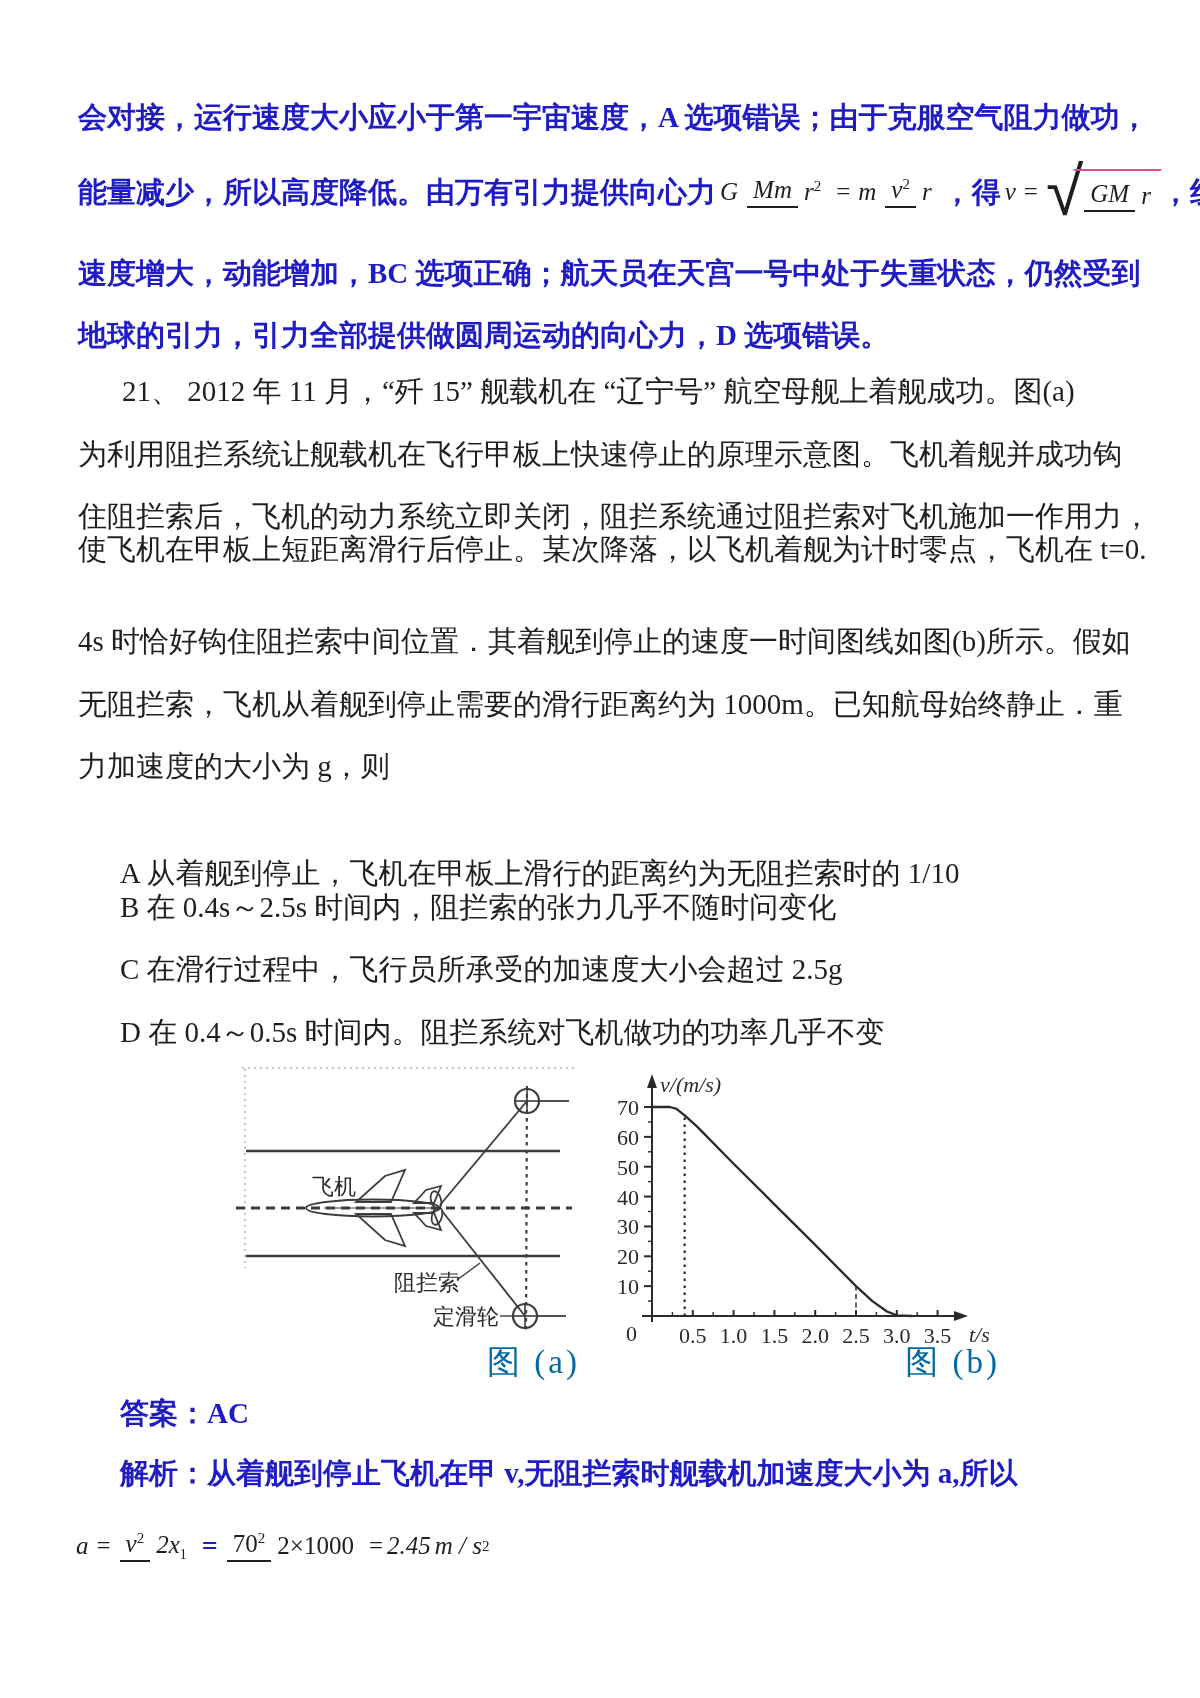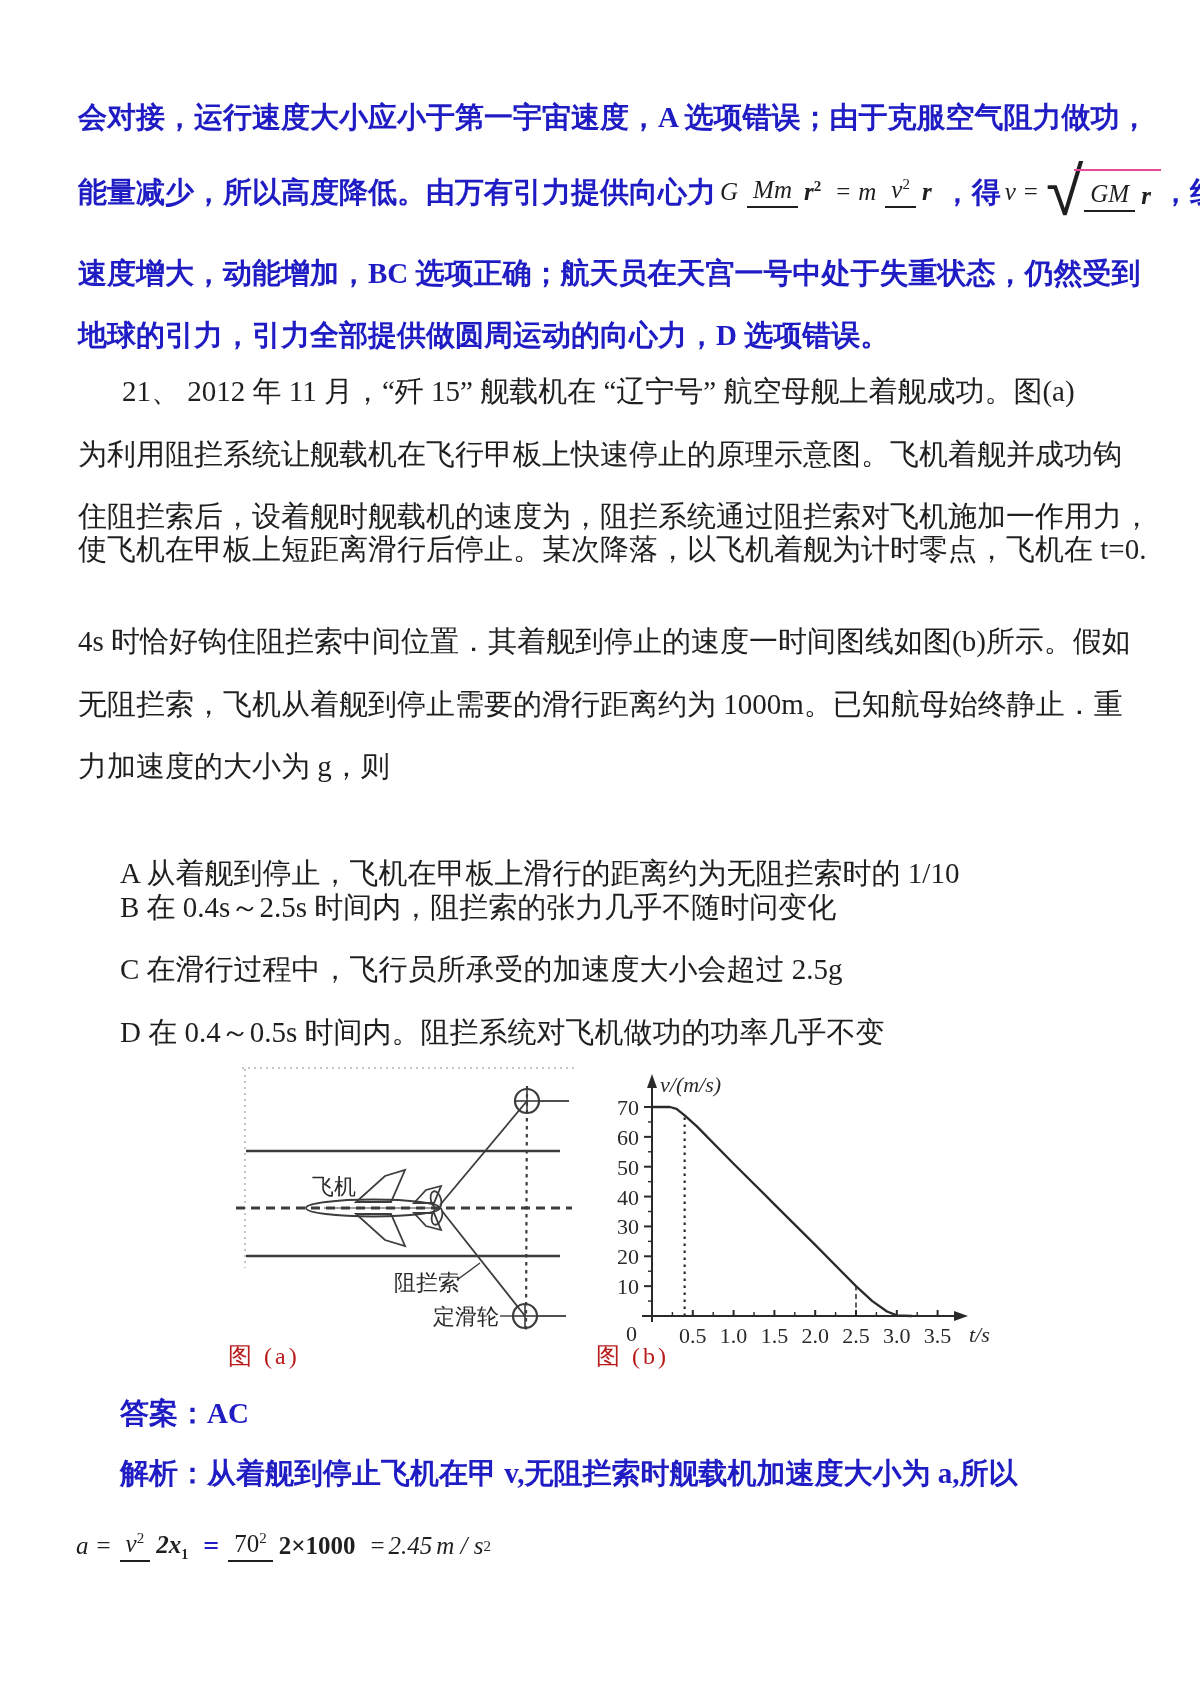--- a/index.html
+++ b/index.html
@@ -11,28 +11,28 @@
   .blue{color:#1f1cc4;font-weight:700;}
   .flexline{display:flex;align-items:center;text-align:center;}
   .indent{padding-left:44px;}
   .opt{left:120px;}
   .math{font-family:"Liberation Serif","DejaVu Serif",serif;font-weight:400;color:#1f1f1f;
         font-size:25px;display:inline-flex;align-items:center;white-space:nowrap;}
   .var{font-style:italic;}
   .mtok{margin:0 4px;}
   .frac{display:inline-flex;align-items:center;margin:0 5px;line-height:1.15;}
   .frac .num{border-bottom:2px solid #1f1f1f;padding:0 6px 1px;}
-  .frac .den{padding:1px 6px 0;font-weight:bold;}
+  .frac .den{padding:1px 6px 0;}
   .math sup{font-size:15px;line-height:1;vertical-align:super;}
   .math sub{font-size:14px;line-height:1;vertical-align:sub;}
   .sqrt{display:inline-flex;align-items:center;margin-left:4px;}
   .rad{font-style:normal;font-size:68px;line-height:0.95;font-family:"DejaVu Sans",sans-serif;
        font-weight:300;margin-right:-9px;}
   .radbody{border-top:2px solid #ec4899;padding:2px 4px 0 10px;}
-  .cap{position:absolute;font-size:24px;letter-spacing:3px;color:#b91c1c;text-align:left;}
+  .cap{position:absolute;font-size:33px;letter-spacing:3px;color:#0369a1;text-align:right;}
   svg{position:absolute;}
   svg text{font-family:"Liberation Serif","DejaVu Serif",serif;fill:#2a2a2a;}
   .figline{stroke:#3c3c3c;fill:none;}
   .dotb{stroke:#b5b5b5;stroke-width:1.6;stroke-dasharray:2 4;fill:none;}
 </style>
 </head>
 <body>
 
 <div class="line blue" style="top:96px">会对接，运行速度大小应小于第一宇宙速度，A 选项错误；由于克服空气阻力做功，</div>
 
@@ -66,21 +66,21 @@
     </span>
   </span>
   <span>，线</span>
 </div>
 
 <div class="line blue" style="top:252px">速度增大，动能增加，BC 选项正确；航天员在天宫一号中处于失重状态，仍然受到</div>
 <div class="line blue" style="top:314px">地球的引力，引力全部提供做圆周运动的向心力，D 选项错误。</div>
 
 <div class="line indent" style="top:370px">21、 2012 年 11 月，“歼 15” 舰载机在 “辽宁号” 航空母舰上着舰成功。图(a)</div>
 <div class="line" style="top:433px">为利用阻拦系统让舰载机在飞行甲板上快速停止的原理示意图。飞机着舰并成功钩</div>
-<div class="line" style="top:495px">住阻拦索后，设着舰时舰载机的速度为，阻拦系统通过阻拦索对飞机施加一作用力，</div>
+<div class="line" style="top:495px">住阻拦索后，飞机的动力系统立即关闭，阻拦系统通过阻拦索对飞机施加一作用力，</div>
 <div class="line" style="top:528px">使飞机在甲板上短距离滑行后停止。某次降落，以飞机着舰为计时零点，飞机在 t=0.</div>
 <div class="line" style="top:620px">4s 时恰好钩住阻拦索中间位置．其着舰到停止的速度一时间图线如图(b)所示。假如</div>
 <div class="line" style="top:683px">无阻拦索，飞机从着舰到停止需要的滑行距离约为 1000m。已知航母始终静止．重</div>
 <div class="line" style="top:745px">力加速度的大小为 g，则</div>
 
 <div class="line opt" style="top:852px">A 从着舰到停止，飞机在甲板上滑行的距离约为无阻拦索时的 1/10</div>
 <div class="line opt" style="top:886px">B 在 0.4s～2.5s 时间内，阻拦索的张力几乎不随时问变化</div>
 <div class="line opt" style="top:948px">C 在滑行过程中，飞行员所承受的加速度大小会超过 2.5g</div>
 <div class="line opt" style="top:1011px">D 在 0.4～0.5s 时间内。阻拦系统对飞机做功的功率几乎不变</div>
 

